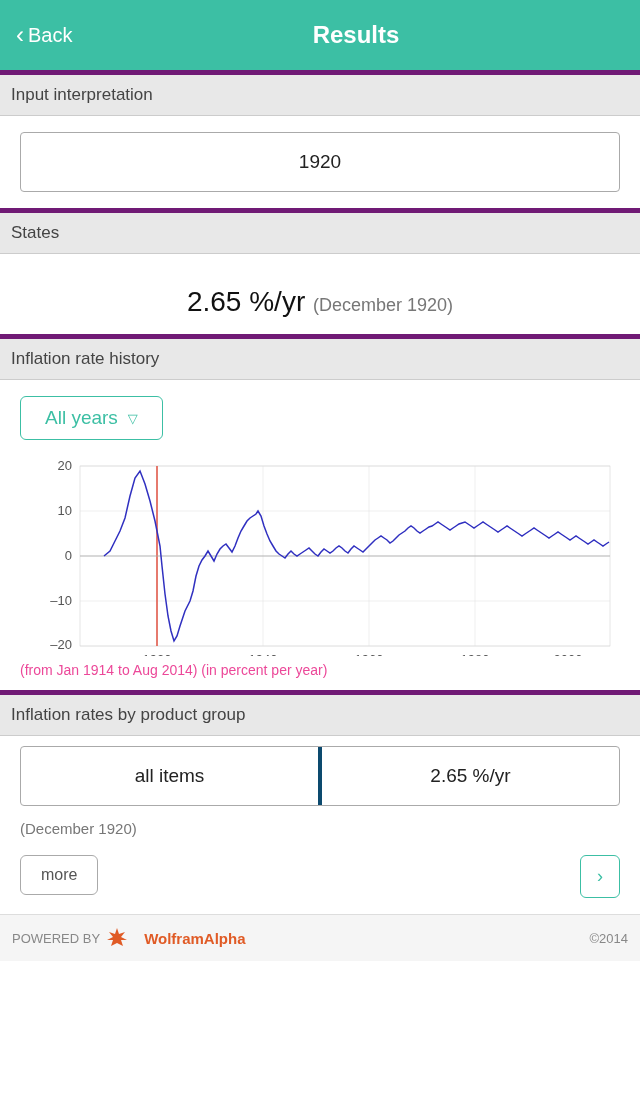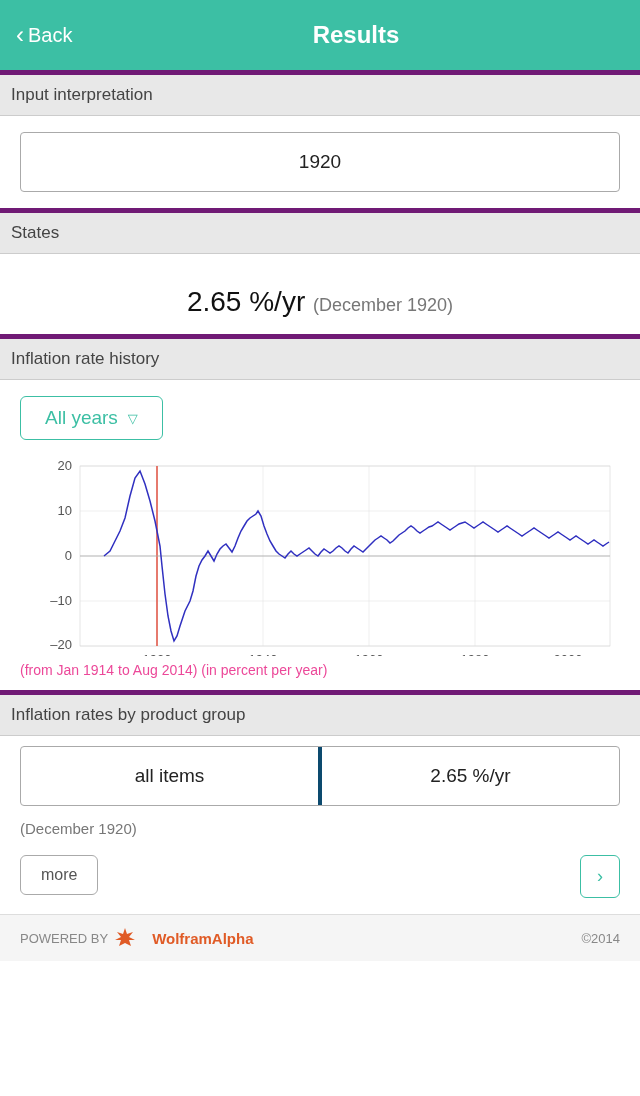--- a/index.html
+++ b/index.html
@@ -169,21 +169,21 @@
       font-size: 18px;
       color: #3cbfa4;
       cursor: pointer;
       background: #fff;
     }
 
     
     .footer {
       background: #f5f5f5;
       border-top: 1px solid #ddd;
-      padding: 12px 20px;
+      padding: 12px 12px;
       display: flex;
       align-items: center;
       justify-content: space-between;
       font-size: 13px;
       color: #888;
       margin-top: 4px;
     }
     .footer-left {
       display: flex;
       align-items: center;

